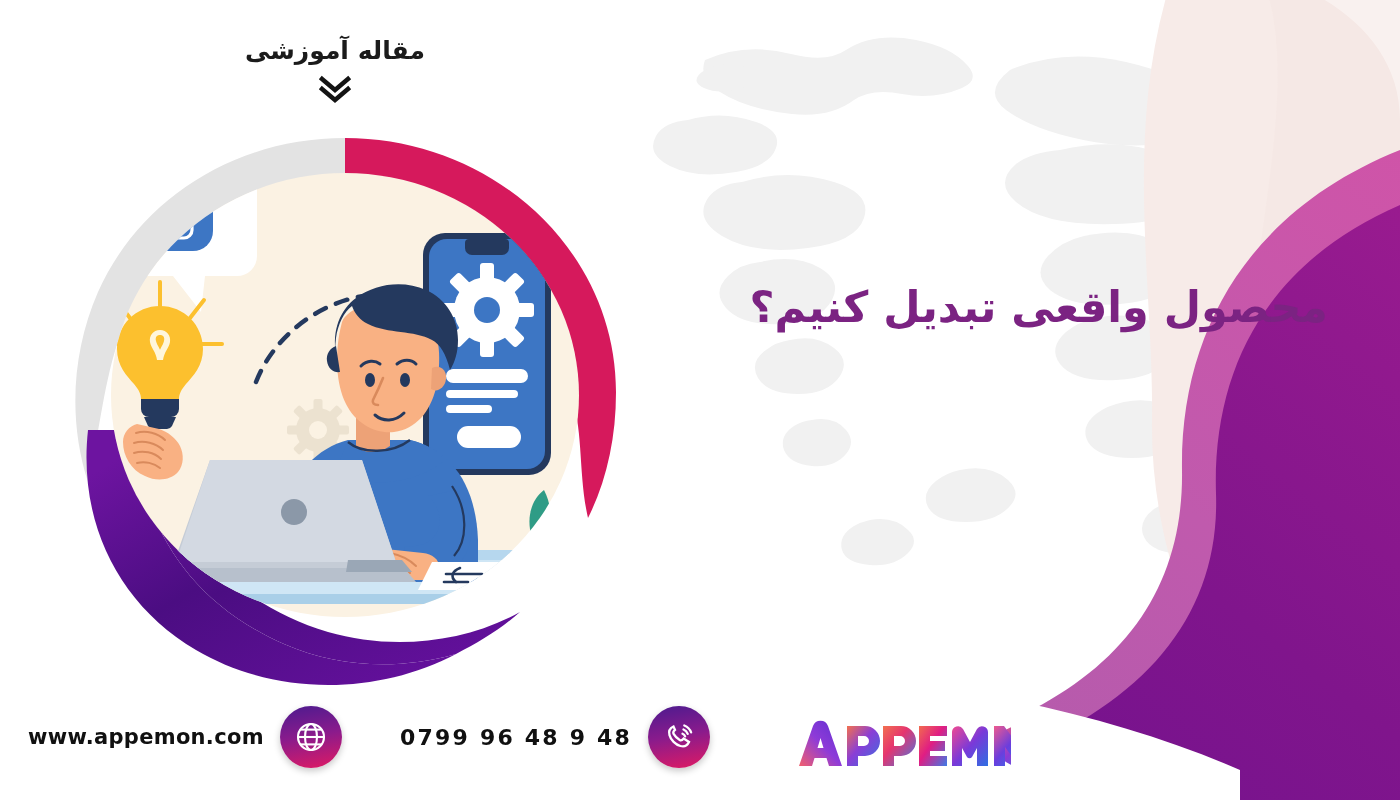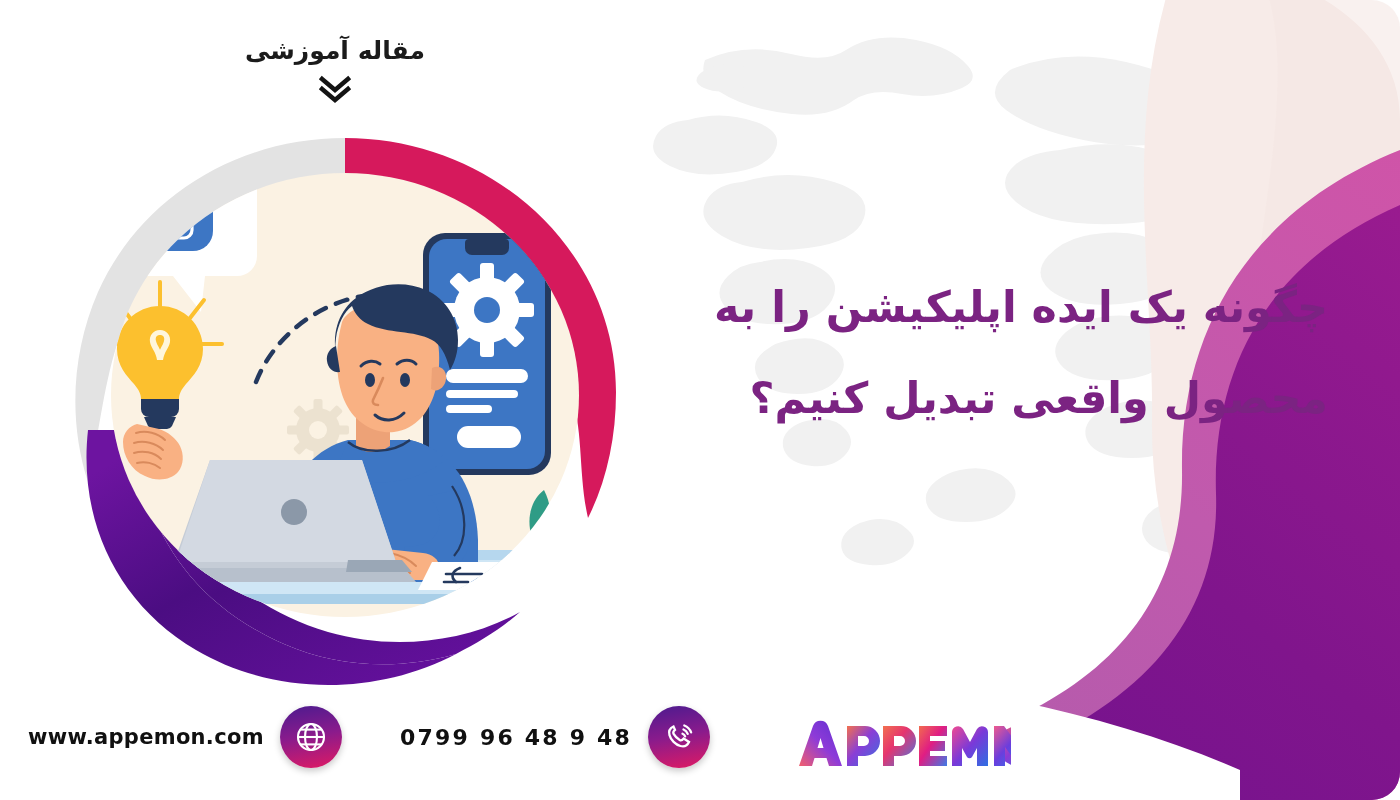--- a/index.html
+++ b/index.html
@@ -1,21 +1,20 @@
 <!DOCTYPE html>
 <html lang="fa" dir="rtl"><head>
 <meta charset="utf-8">
 <title>Appemon Banner</title>
 <style>
   html,body{margin:0;padding:0;background:#ffffff;}
   body{font-family:"DejaVu Sans","Liberation Sans",sans-serif;}
   #stage{
     position:relative;width:1400px;height:800px;overflow:hidden;
     background:#ffffff;
-    border-radius:28px;
   }
   
   .bg-layer{position:absolute;inset:0;pointer-events:none;}
   .bg-svg{position:absolute;left:0;top:0;width:1400px;height:800px;}
 
   
   .eyebrow{
     position:absolute;left:240px;top:38px;width:190px;
     text-align:center;z-index:40;
   }
@@ -340,21 +339,20 @@
 
   <div class="eyebrow">
     <span class="eyebrow-text">مقاله آموزشی</span>
     <svg class="eyebrow-chev" viewBox="0 0 34 30">
       <path d="M4 4 L17 15 L30 4" fill="none" stroke="#141414" stroke-width="4.5" stroke-linecap="square" stroke-linejoin="miter"></path>
       <path d="M4 14 L17 25 L30 14" fill="none" stroke="#141414" stroke-width="4.5" stroke-linecap="square" stroke-linejoin="miter"></path>
     </svg>
   </div>
 
   <div class="headline">
-    <span class="headline-line">چگونه یک ایده اپلیکیشن را به</span>
     <span class="headline-line">محصول واقعی تبدیل کنیم؟</span>
   </div>
 
   <div class="footer">
 
     <div class="contact contact-web">
       <span class="badge">
         <svg width="34" height="34" viewBox="0 0 34 34" fill="none" stroke="#ffffff" stroke-width="2.1">
           <circle cx="17" cy="17" r="13"></circle>
           <ellipse cx="17" cy="17" rx="6" ry="13"></ellipse>

